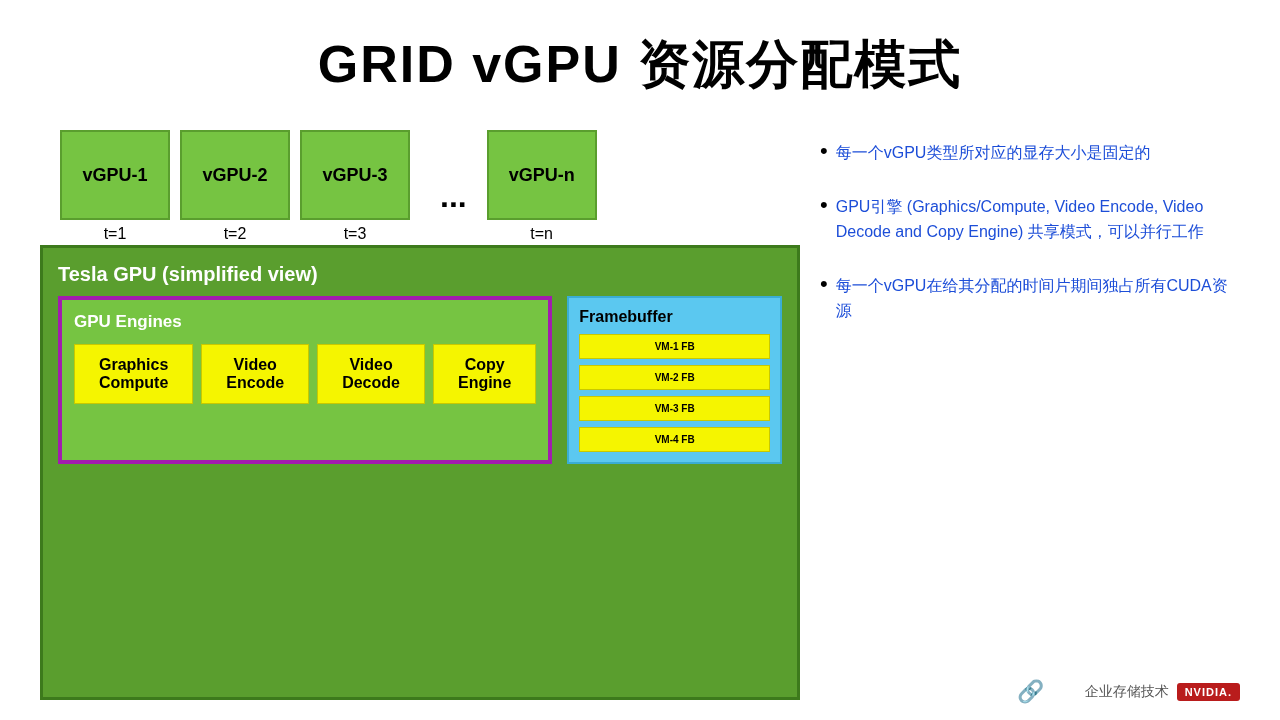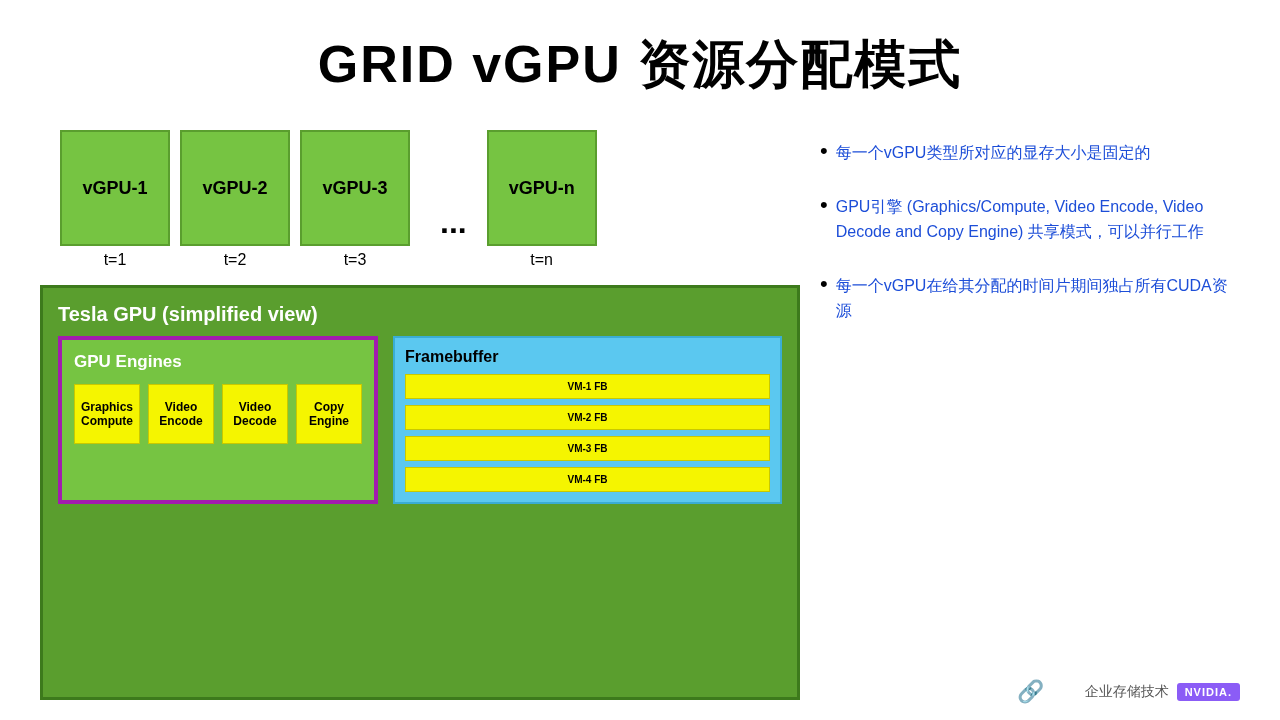--- a/index.html
+++ b/index.html
@@ -57,21 +57,21 @@
       display: flex;
       flex-direction: column;
       align-items: center;
       margin-right: 10px;
     }
 
     .vgpu-box {
       background: #76c442;
       border: 2px solid #5a9e2e;
       width: 110px;
-      height: 116px;
+      height: 90px;
       display: flex;
       align-items: center;
       justify-content: center;
       font-size: 18px;
       font-weight: bold;
       color: #000;
     }
 
     .vgpu-label {
       font-size: 16px;
@@ -89,21 +89,21 @@
       margin-right: 20px;
     }
 
     
     .tesla-gpu-container {
       background: #5a9e2e;
       border: 3px solid #3d7a1c;
       padding: 15px;
       flex: 1;
       position: relative;
-      margin-top: 16px;
+      margin-top: 2px;
     }
 
     .tesla-label {
       color: #fff;
       font-size: 20px;
       font-weight: bold;
       margin-bottom: 10px;
     }
 
     .tesla-inner {
@@ -128,23 +128,23 @@
 
     .engine-boxes-row {
       display: flex;
       flex-direction: row;
       gap: 8px;
     }
 
     .engine-box {
       background: #f5f500;
       border: 1px solid #c8c800;
-      padding: 8px 4px;
+      padding: 8px 24px;
       text-align: center;
-      font-size: 12px;
+      font-size: 16px;
       font-weight: bold;
       color: #000;
       flex: 1;
       min-height: 60px;
       display: flex;
       align-items: center;
       justify-content: center;
     }
 
     .framebuffer-section {
@@ -220,21 +220,21 @@
       gap: 8px;
     }
 
     .brand-text {
       font-size: 14px;
       color: #555;
       margin-left: 32px;
     }
 
     .nvidia-logo {
-      background: #8b5cf6;
+      background: #b91c1c;
       color: white;
       font-size: 11px;
       font-weight: bold;
       padding: 3px 8px;
       border-radius: 3px;
       letter-spacing: 1px;
     }
 
     .vgpu-and-gpu-wrapper {
       position: relative;

